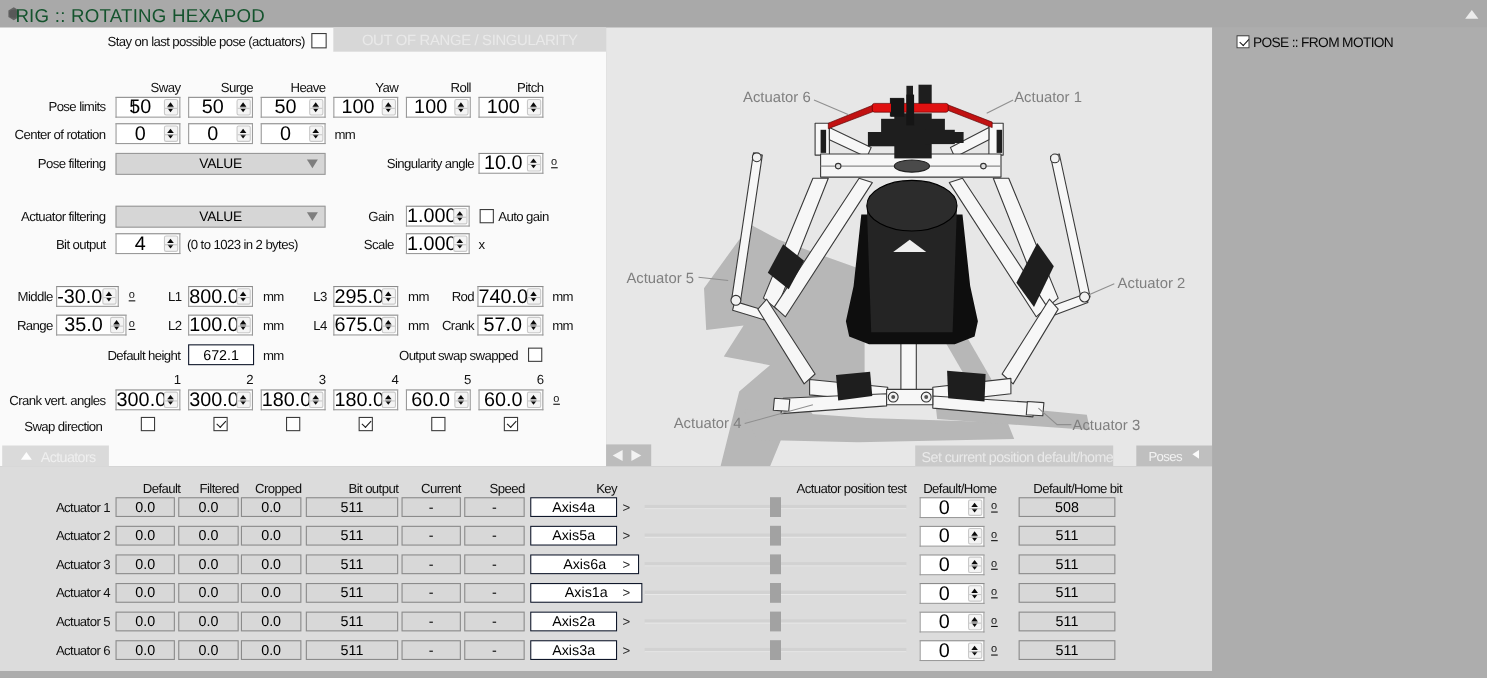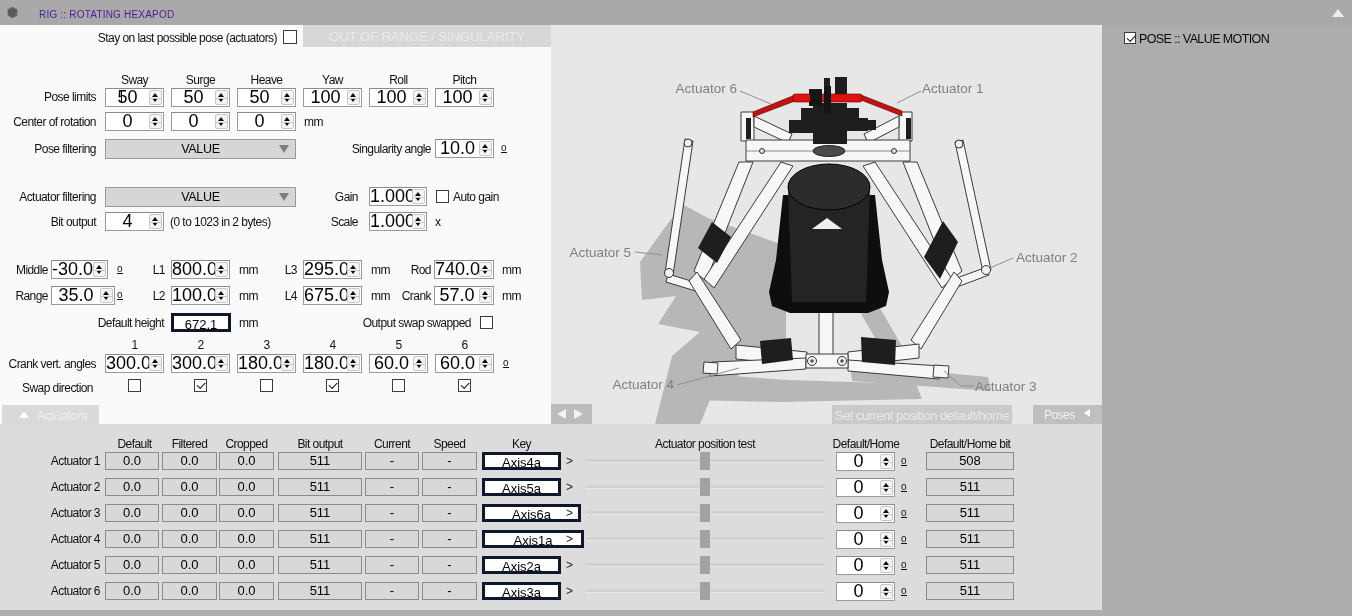--- a/index.html
+++ b/index.html
@@ -1,43 +1,43 @@
 <!DOCTYPE html>
 <html><head><meta charset="utf-8">
 <style>
 *{margin:0;padding:0;box-sizing:border-box}
 html,body{width:1352px;height:616px;overflow:hidden}
 body{position:relative;font-family:"Liberation Sans",sans-serif;background:#acacac}
 .ab{position:absolute}
 .lb{position:absolute;font-size:12px;letter-spacing:-0.55px;color:#111;white-space:nowrap;line-height:19px}
 .dg{position:absolute;font-size:10px;color:#111;border-bottom:1px solid #111;line-height:10px;height:10px}
 .rt{text-align:right}
-.ct{text-align:center}
+.ct{text-align:right}
 .sp{position:absolute;height:19px;width:59px;background:#fff;border:1px solid #9a9a9a;border-top-color:#8b8b8b}
 .sp .v{position:absolute;left:0;right:14px;top:0;bottom:0;text-align:center;font-size:18px;line-height:16px;color:#000}
 .sp .b{position:absolute;right:1px;top:1px;width:13px;height:15px;background:#f4f4f4;border:1px solid #c9c9c9;border-radius:2px}
 .sp .b i{position:absolute;left:2px;width:0;height:0;border-left:3.5px solid transparent;border-right:3.5px solid transparent}
 .sp .b i.u{top:2px;border-bottom:4px solid #0a0a0a}
 .sp .b i.d{bottom:2px;border-top:4px solid #0a0a0a}
 .sp .b em{position:absolute;left:0;right:0;top:7px;border-top:1px solid #c9c9c9}
 .cb{position:absolute;width:13px;height:13px;background:#fff;border:1px solid #3c3c3c}
 .cb.ck:after{content:"";position:absolute;left:1.5px;top:2px;width:7px;height:3.5px;border-left:1.8px solid #1a1a1a;border-bottom:1.8px solid #1a1a1a;transform:rotate(-47deg)}
 .dd{position:absolute;height:20px;background:#d6d6d6;border:1px solid #999;font-size:12.5px;letter-spacing:-0.3px;text-align:center;line-height:18px;color:#000}
 .dd:after{content:"";position:absolute;right:6px;top:5px;border-left:5px solid transparent;border-right:5px solid transparent;border-top:8.5px solid #7e7e7e}
 .gb{position:absolute;height:18px;background:#d8d8d8;border:1px solid #8b8b8b;font-size:13px;text-align:center;line-height:16px;color:#000}
-.wb{position:absolute;height:18px;background:#fff;border:3px solid #0f172a;font-size:13px;text-align:center;line-height:16px;color:#000}
+.wb{position:absolute;height:18px;background:#fff;border:1px solid #0f172a;font-size:13px;text-align:center;line-height:16px;color:#000}
 </style></head>
 <body>
 
 <div class="ab" style="left:0;top:0;width:1352px;height:25px;background:#a9a9a9"></div>
 <svg class="ab" style="left:6px;top:6px" width="13" height="13" viewBox="0 0 20 20">
     <path d="M10 1 L17.5 5.5 L17.5 14.5 L10 19 L2.5 14.5 L2.5 5.5 Z" fill="#636363"></path>
     <path d="M6 5 L13 4 L16 9 L12 16 L5 15 L3.5 9 Z" fill="#585858"></path>
   </svg>
-<div class="lb" style="left:39px;top:3px;font-size:10px;color:#4c1d95;letter-spacing:0.2px;top:5px">RIG :: ROTATING HEXAPOD</div>
+<div class="lb" style="left:14px;top:3px;font-size:17px;color:#14532d;letter-spacing:0.2px;top:5px">RIG :: ROTATING HEXAPOD</div>
 <div class="ab" style="left:1332px;top:9px;width:0;height:0;border-left:6px solid transparent;border-right:6px solid transparent;border-bottom:8px solid #ececec"></div>
 
 <div class="ab" style="left:0;top:25px;width:551px;height:399px;background:#fafafa"></div>
 <div class="ab" style="left:303px;top:25px;width:248px;height:22px;background:#d7d7d7"></div>
 <div class="lb" style="left:303px;top:27px;width:248px;text-align:center;font-size:13.5px;letter-spacing:-0.3px;color:#e9e9e9">OUT OF RANGE / SINGULARITY</div>
 <div class="lb rt" style="left:77px;top:29px;width:200px">Stay on last possible pose (actuators)</div>
 <div class="cb" style="left:283px;top:30px;width:14px;height:14px"></div>
 
 <div class="lb ct" style="left:105px;top:71px;width:59px">Sway</div>
 <div class="lb ct" style="left:171px;top:71px;width:59px">Surge</div>
@@ -562,14 +562,14 @@
       <i class="u"></i>
       <i class="d"></i>
       <em></em>
     </span>
   </div>
 <div class="dg" style="left:901px;top:586px">o</div>
 <div class="gb" style="left:926px;top:582px;width:88px">511</div>
 
 <div class="ab" style="left:1102px;top:25px;width:250px;height:591px;background:#adadad"></div>
 <div class="cb ck" style="left:1124px;top:32px;width:12px;height:12px"></div>
-<div class="lb" style="left:1139px;top:30px;font-size:12.5px;letter-spacing:-0.6px;color:#0a0a0a">POSE :: VALUE MOTION</div>
+<div class="lb" style="left:1139px;top:30px;font-size:12.5px;letter-spacing:-0.6px;color:#0a0a0a">POSE :: FROM MOTION</div>
 <div class="ab" style="left:0;top:610px;width:1102px;height:6px;background:#adadad"></div>
 
 </body></html>

